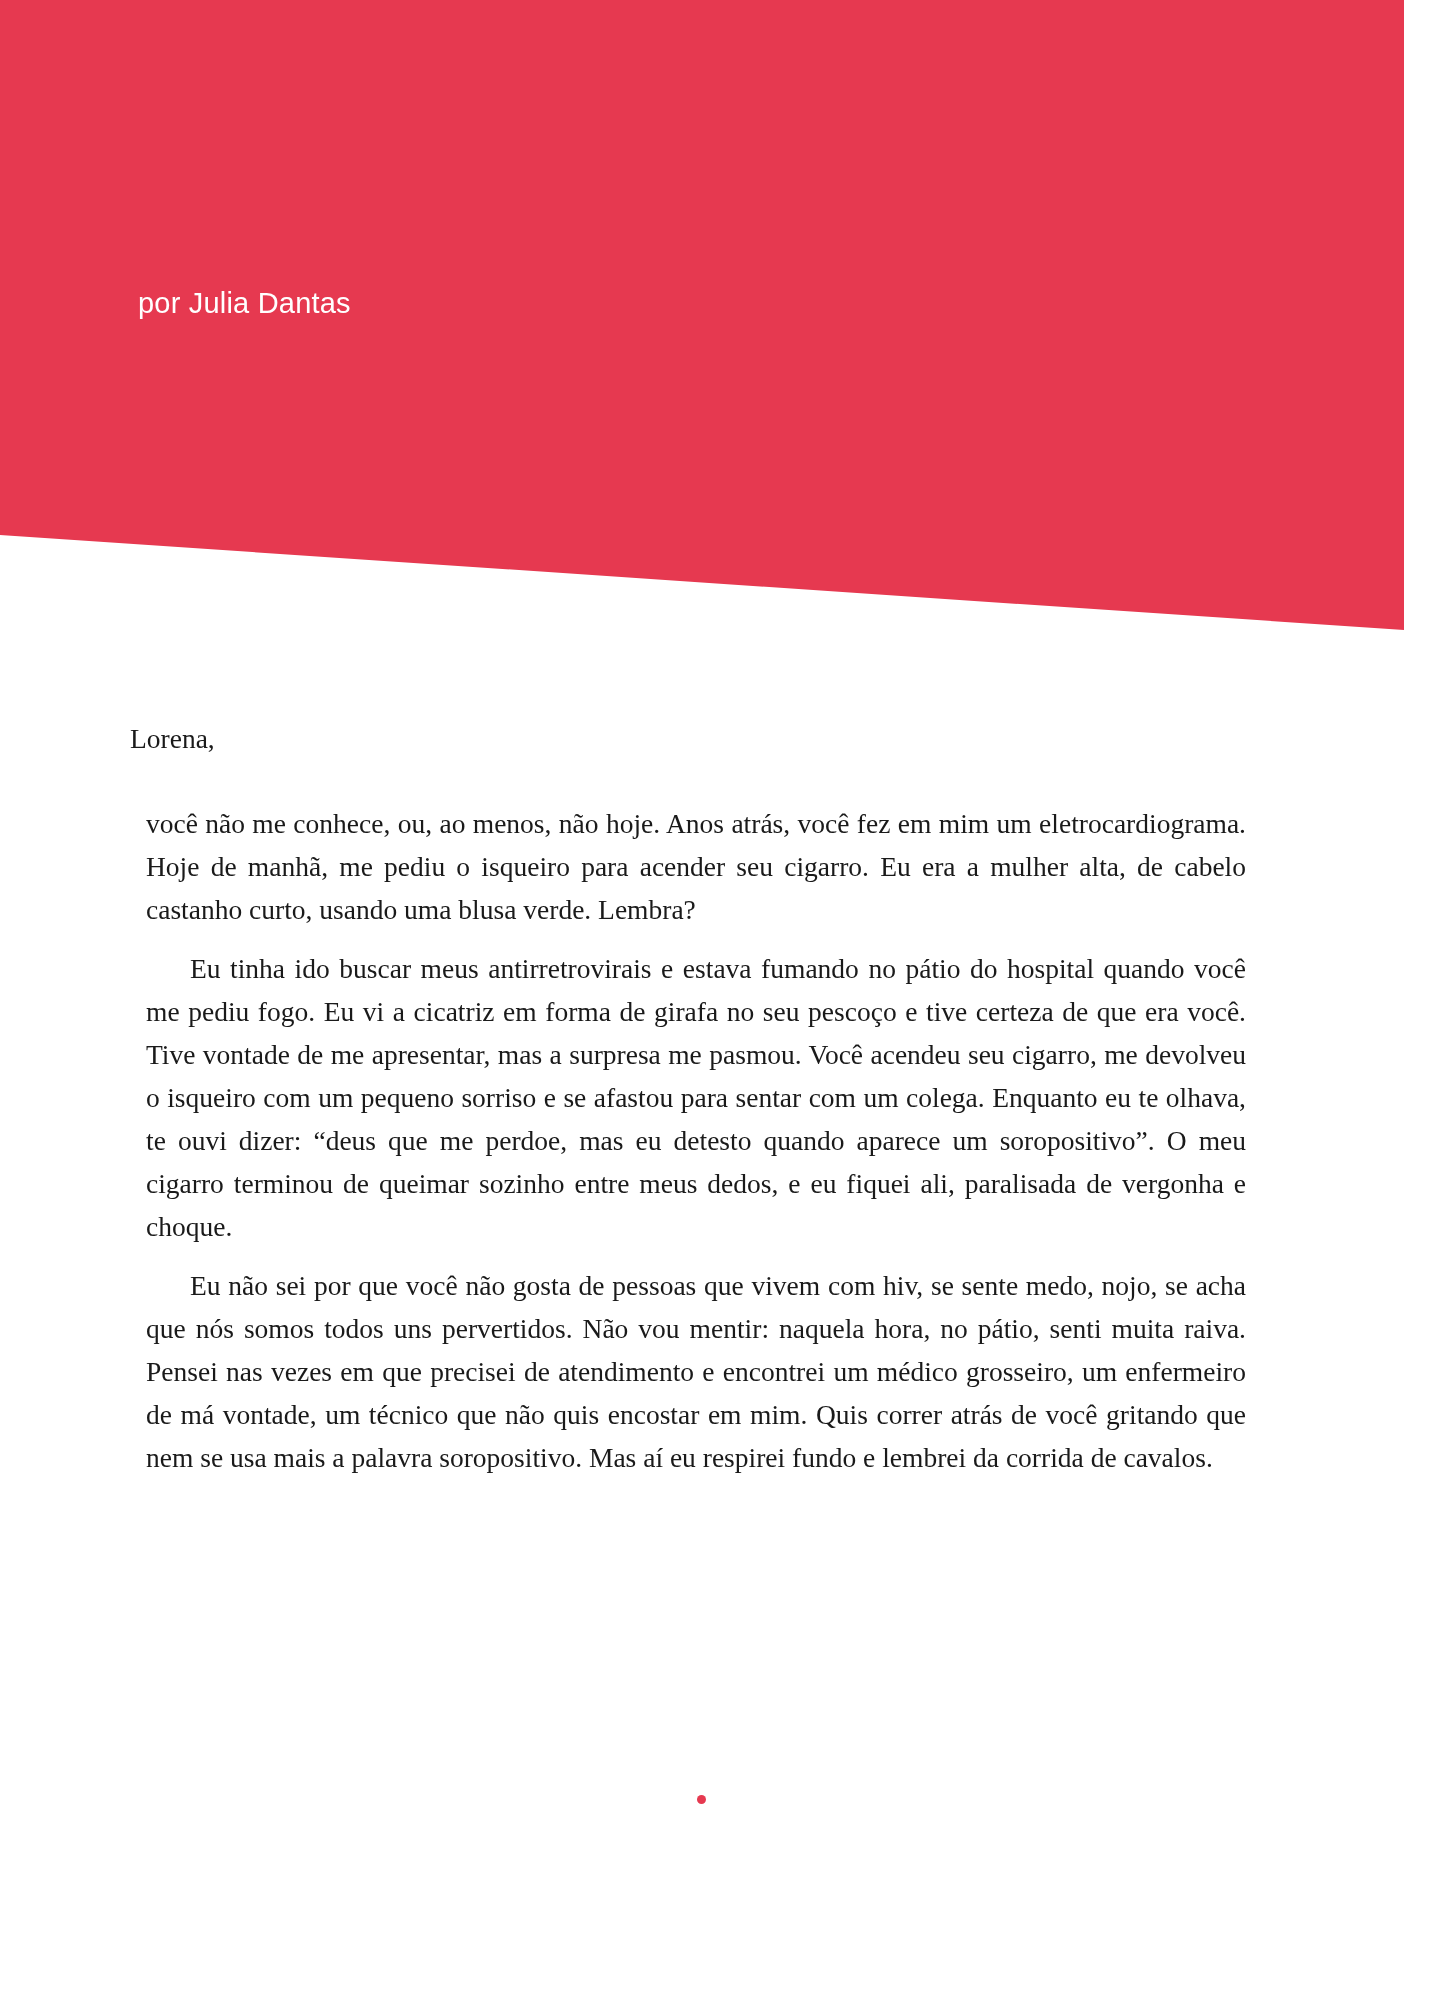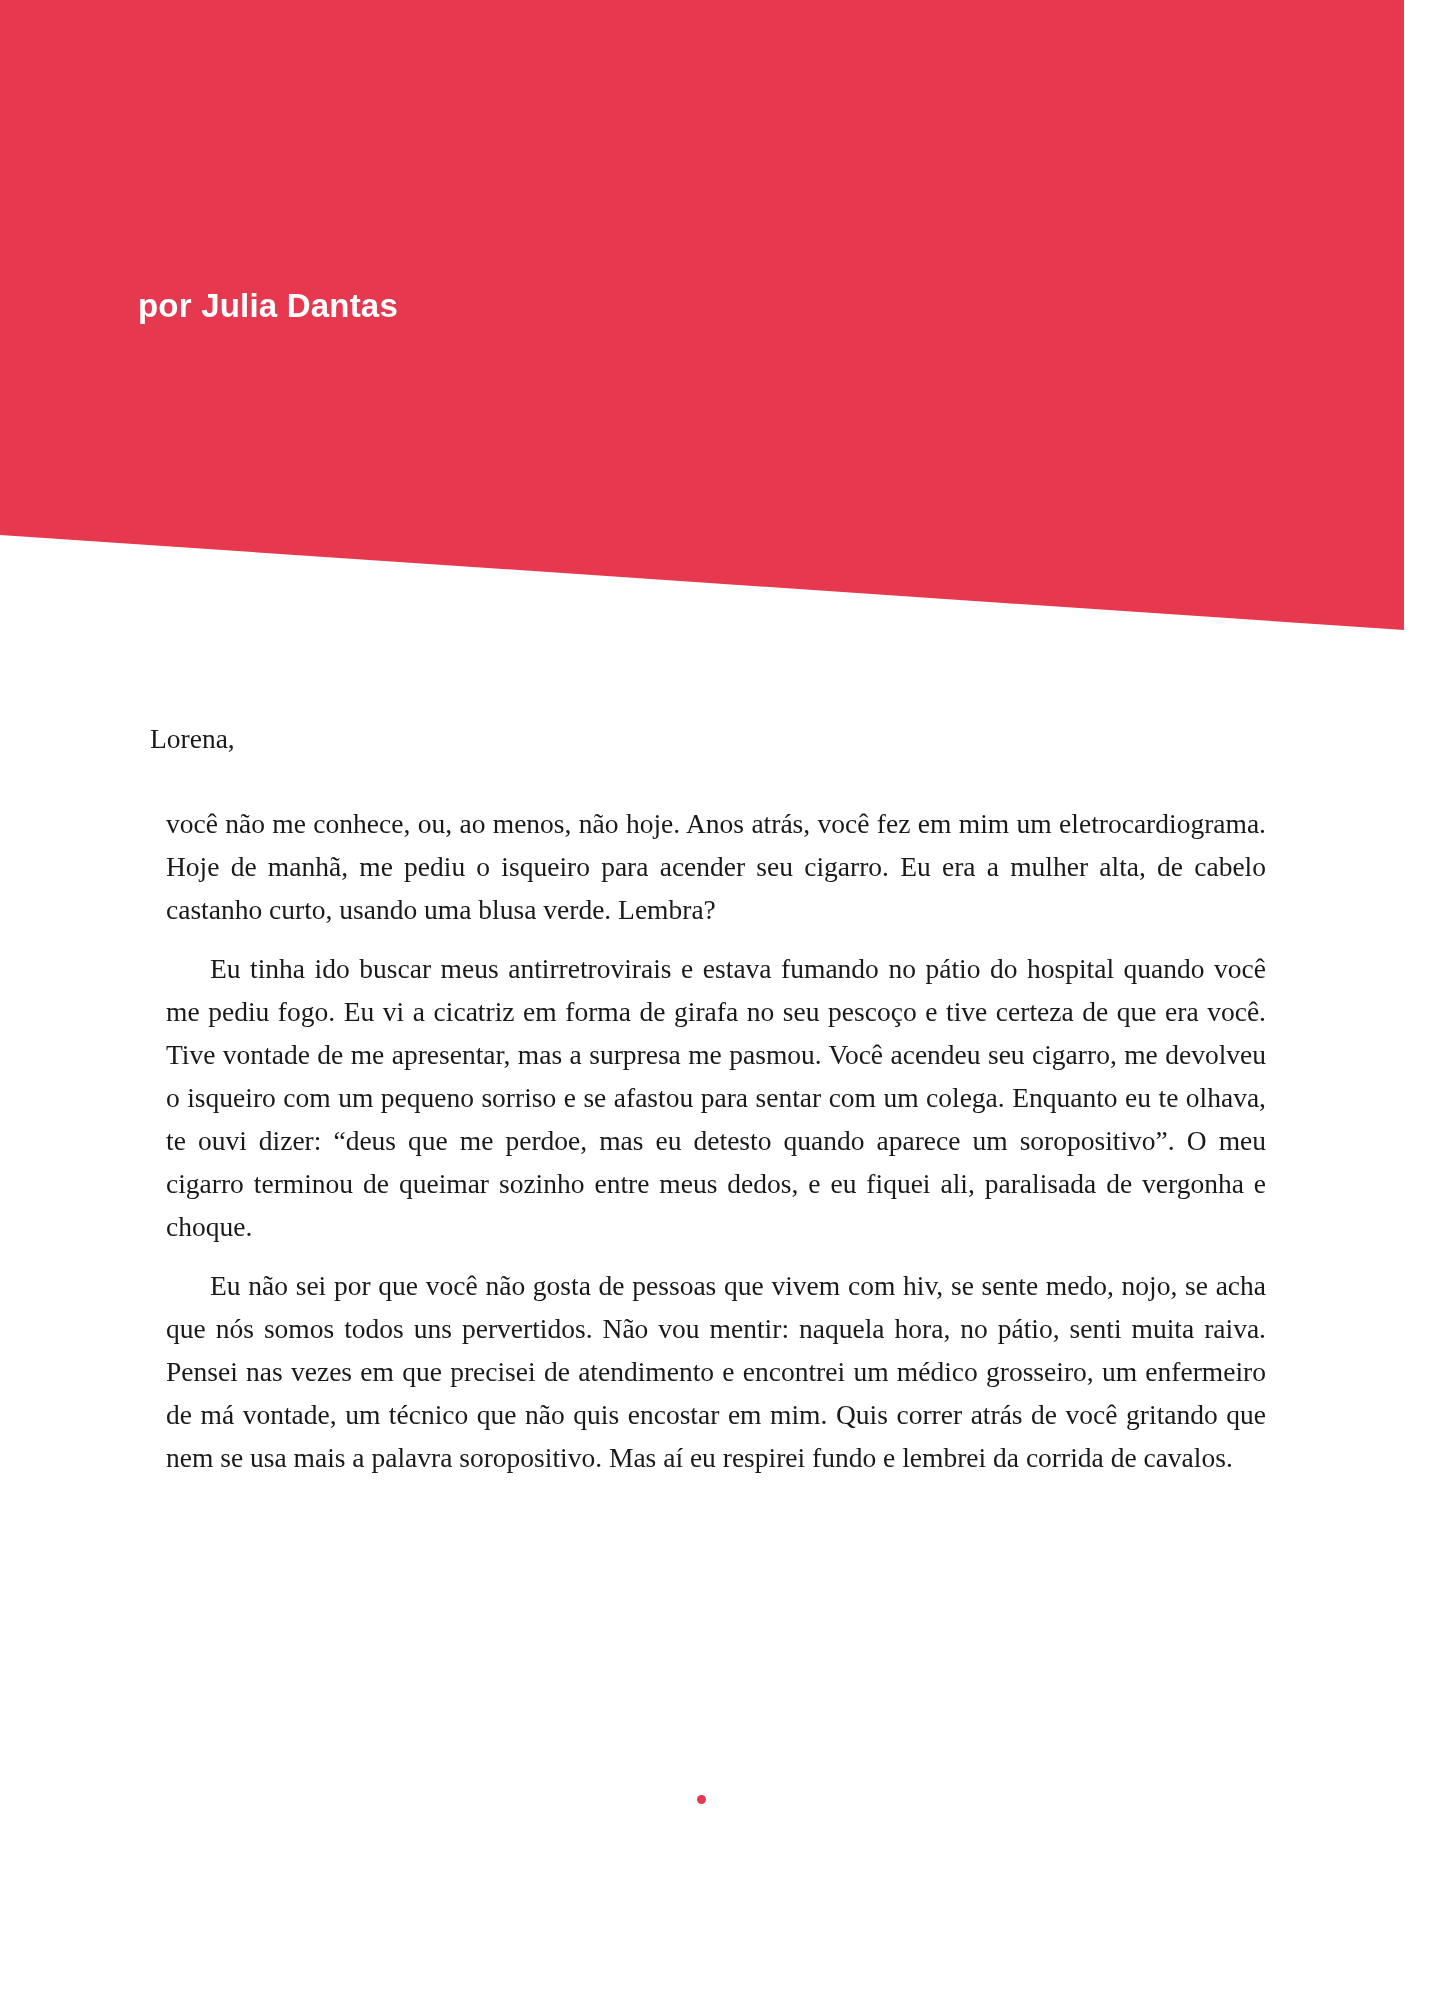--- a/index.html
+++ b/index.html
@@ -48,31 +48,31 @@
     font-size: 50px;
     letter-spacing: 1.5px;
     color: #ffffff;
     margin: 0;
     line-height: 1.05;
     text-transform: uppercase;
   }
 
   .doc-byline {
     font-family: "Liberation Sans", sans-serif;
-    font-size: 33px;
+    font-size: 29px;
     color: #ffffff;
     margin: 9px 0 0 0;
-    font-weight: 700;
+    font-weight: 400;
     letter-spacing: 0.2px;
   }
 
   
   .body-area {
     position: absolute;
-    left: 150px;
+    left: 130px;
     top: 718px;
     width: 1132px;
   }
 
   .salutation {
     font-size: 27.5px;
     line-height: 1.52;
     color: #1a1a1a;
     margin: 0 0 42px 0;
   }

